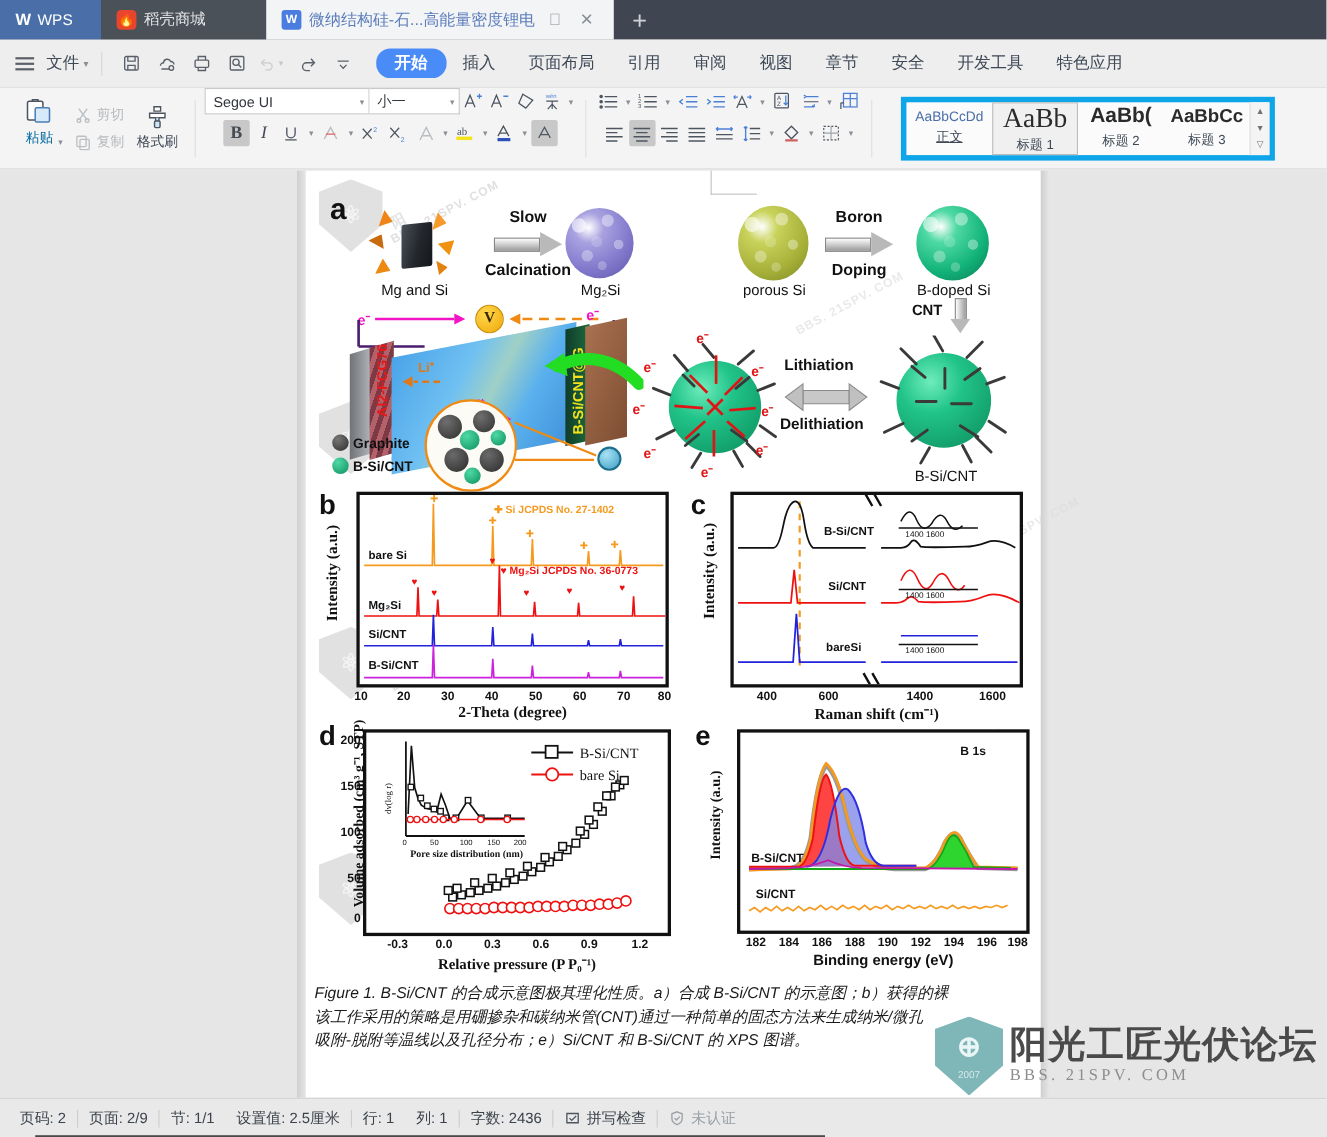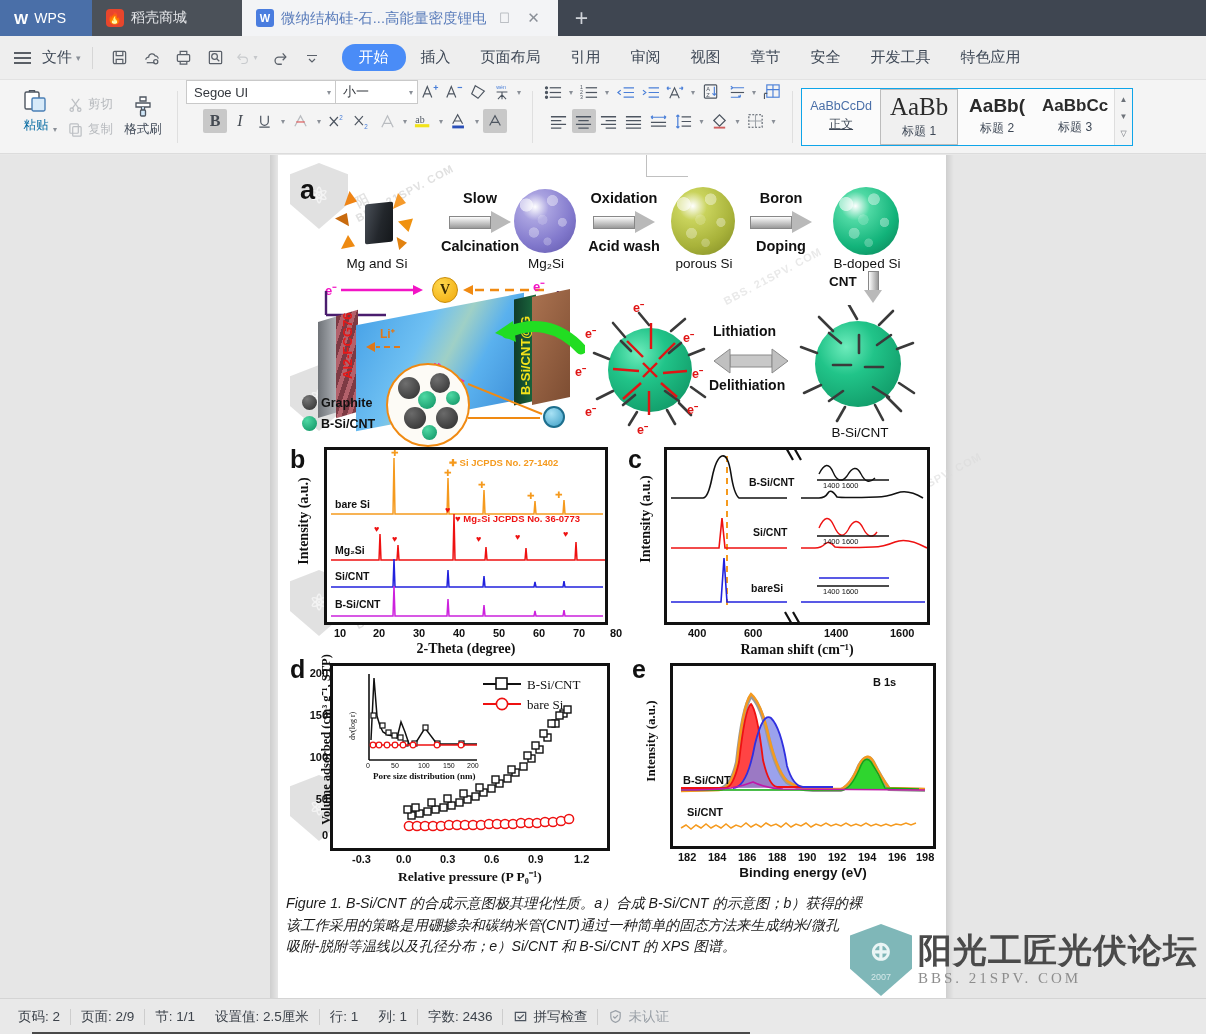--- a/index.html
+++ b/index.html
@@ -80,20 +80,21 @@
   .qa-ico svg { display:block; }
   .qa-ico.dim { opacity: .4; }
   .menu-tabs { display:flex; align-items:center; margin-left: 14px; }
   .mtab {
     font-size: 15px; color:#3e4856; padding: 4px 15px;
     cursor:pointer; white-space: nowrap;
   }
   .mtab.active {
     background:#4a8cf7; color:#fff; border-radius: 13px;
     padding: 4px 17px;
+    font-weight: bold;
   }
 
   
   #ribbon {
     height: 74px; background: #f4f4f4;
     border-bottom: 1px solid #dcdcdc;
     display: flex; align-items: center;
     padding-left: 8px; position: relative;
   }
   .rgrp { display:flex; align-items:center; height: 100%; }
@@ -138,22 +139,22 @@
   .tbtn.bold { font-weight:700; font-size:16px; font-family:"Liberation Serif",serif; }
   .tbtn.ital { font-style:italic; font-size:16px; font-family:"Liberation Serif",serif; }
   .mini-ar { font-size:8px; color:#8a8f97; padding:0 3px; cursor:pointer; }
 
   
   .para-col { display:flex; flex-direction:column; gap:5px; }
   .para-row { display:flex; align-items:center; gap:1px; }
 
   
   .styles-box {
-    border:1px solid #0ea5e9; background:#fbfbfb; height: 58px;
-    display:flex; align-items:stretch; margin-left: 0;
+    border:5px solid #0ea5e9; background:#fbfbfb; height: 58px;
+    display:flex; align-items:stretch; margin-left: 18px;
   }
   .style-item {
     width: 78px; display:flex; flex-direction:column;
     align-items:center; justify-content:center; cursor:pointer;
     border: 1px solid transparent;
   }
   .style-item.sel { border:1px solid #bcbcbc; background:#f0f0f0; }
   .style-item .samp { font-size: 13px; color:#2b2b2b; line-height: 1.1;
     white-space:nowrap; overflow:hidden; width:76px; text-align:center; }
   .style-item .nm { font-size: 12px; color:#3e4856; margin-top:3px; }
@@ -739,28 +740,20 @@
           <div class="arrow3d" style="margin:4px auto">
               <div class="shaft"></div>
               <div class="head"></div>
             </div>
           <div class="stepword">Calcination</div>
         </div>
 
         <div class="ball" style="--c1:#a9a2e0;--c2:#8178cc;--c3:#5e55a8;position:absolute;left:228px;top:16px;width:62px;height:64px"></div>
         <div class="specimen-lbl" style="position:absolute;left:222px;top:83px;width:76px">Mg₂Si</div>
 
-        <div style="position:absolute;left:290px;top:16px;width:96px">
-          <div class="stepword">Oxidation</div>
-          <div class="arrow3d" style="margin:4px auto">
-              <div class="shaft"></div>
-              <div class="head"></div>
-            </div>
-          <div class="stepword">Acid wash</div>
-        </div>
 
         <div class="ball" style="--c1:#c9d35c;--c2:#a8b23a;--c3:#7d8722;position:absolute;left:385px;top:14px;width:64px;height:68px"></div>
         <div class="specimen-lbl" style="position:absolute;left:375px;top:83px;width:86px">porous Si</div>
 
         <div style="position:absolute;left:452px;top:16px;width:86px">
           <div class="stepword">Boron</div>
           <div class="arrow3d" style="margin:4px auto">
               <div class="shaft"></div>
               <div class="head"></div>
             </div>
@@ -962,21 +955,21 @@
             </g>
             <text x="8" y="130" font-size="10.5" font-weight="bold" fill="#111" font-family="Liberation Sans">Si/CNT</text>
 
             <g stroke="#CC22DD" stroke-width="1.5" fill="none">
               <path d="M4 166h62l1-30 1 30h52l1-17 1 17h34l1-11 1 11h49l1-5 1 5h27l1-6 1 6h38"></path>
             </g>
             <text x="8" y="158" font-size="10.5" font-weight="bold" fill="#111" font-family="Liberation Sans">B-Si/CNT</text>
           </svg>
         </div>
 
-        <div style="position:absolute;left:52px;top:182px;width:284px;height:14px">
+        <div style="position:absolute;left:40px;top:182px;width:284px;height:14px">
           <span class="tick" style="left:-4px;top:0">10</span>
           <span class="tick" style="left:35px;top:0">20</span>
           <span class="tick" style="left:75px;top:0">30</span>
           <span class="tick" style="left:115px;top:0">40</span>
           <span class="tick" style="left:155px;top:0">50</span>
           <span class="tick" style="left:195px;top:0">60</span>
           <span class="tick" style="left:235px;top:0">70</span>
           <span class="tick" style="left:272px;top:0">80</span>
         </div>
         <div style="position:absolute;left:38px;top:196px;width:284px;text-align:center;font-size:14px;font-weight:700;color:#111;font-family:'Liberation Serif',serif">2-Theta (degree)</div>

